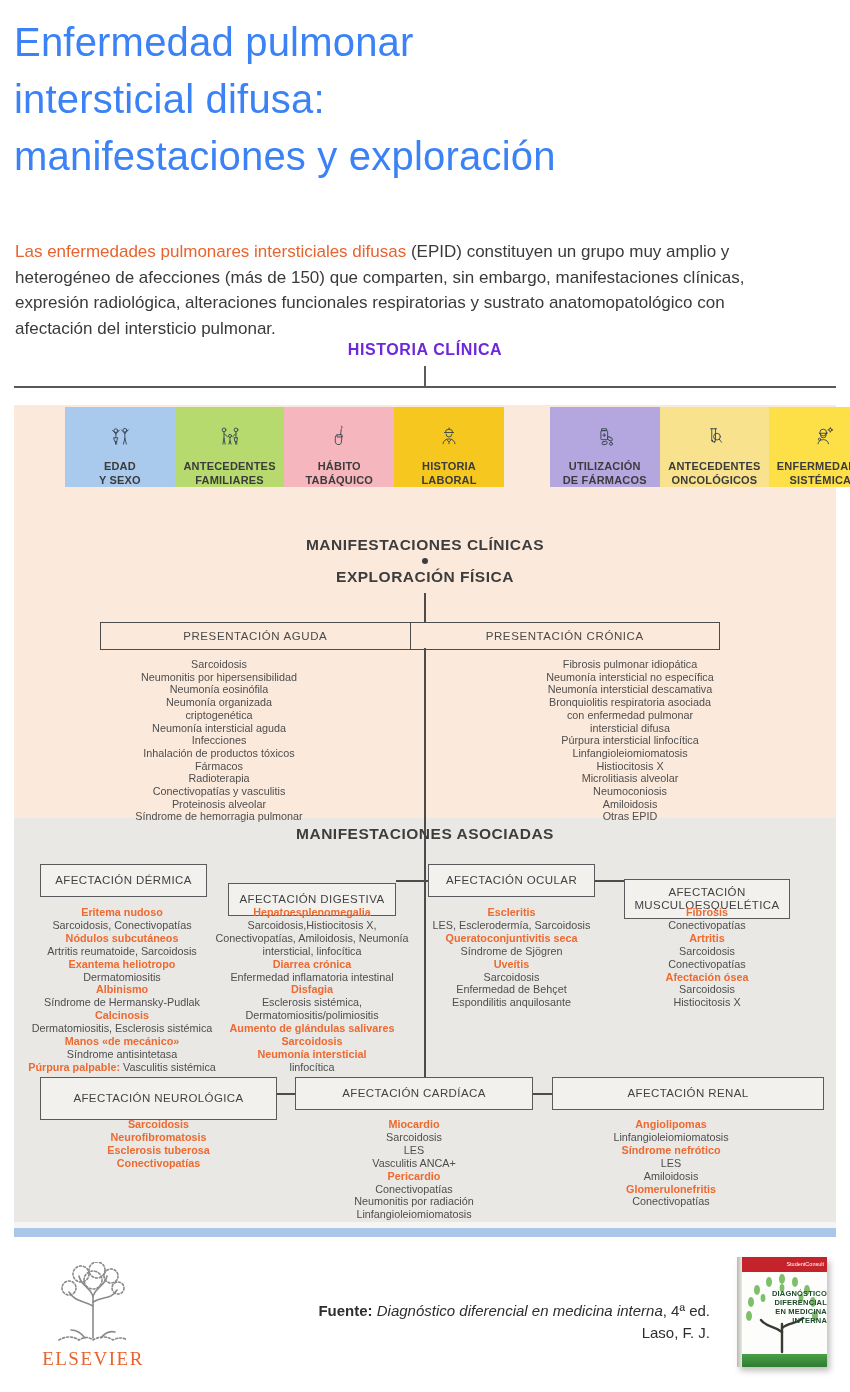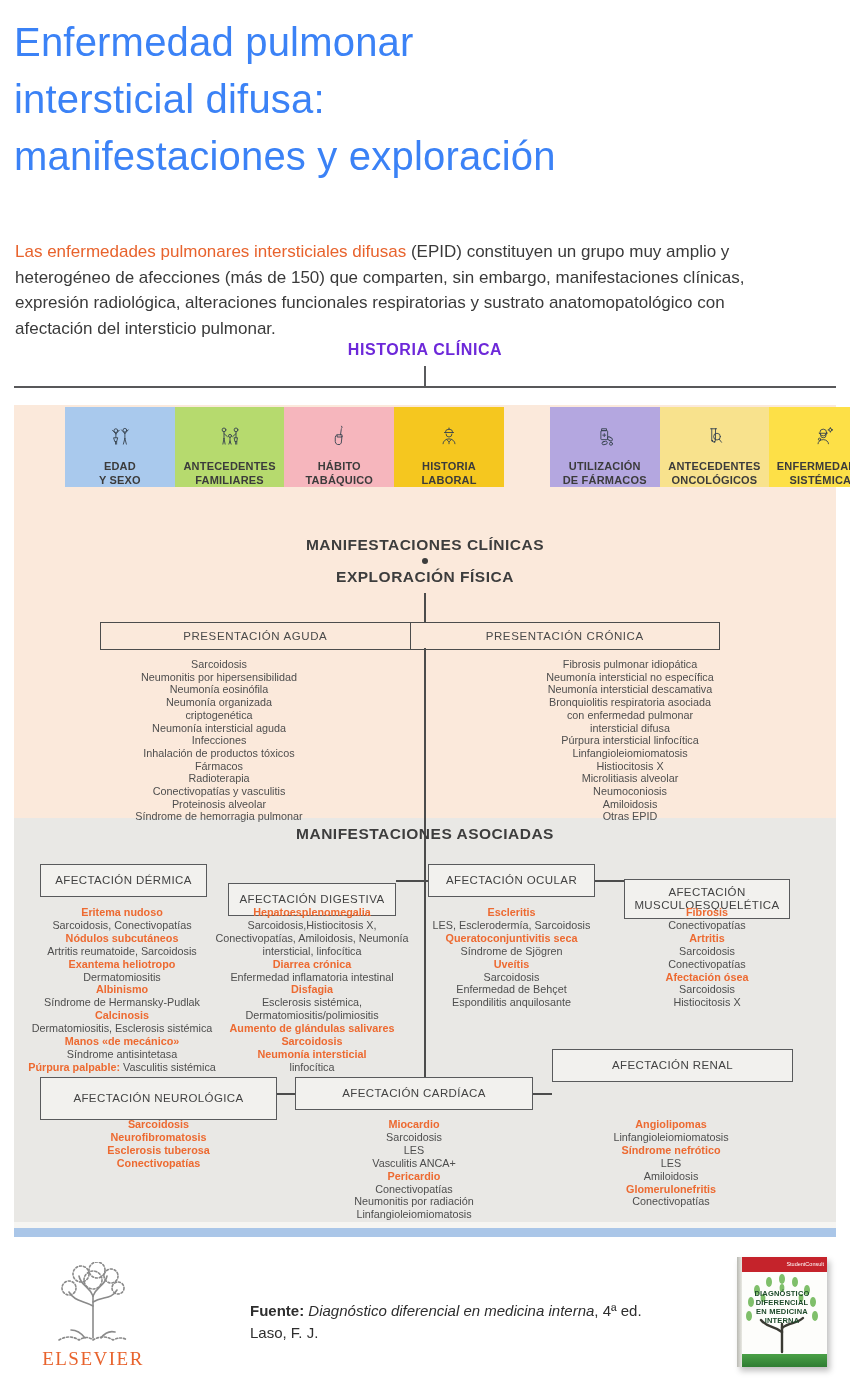--- a/index.html
+++ b/index.html
@@ -66,35 +66,35 @@
 
   .glist{position:absolute;text-align:center;z-index:2;}
   .glist div{font-size:10.8px;line-height:12.9px;color:#4e4e4e;white-space:nowrap;}
   .hl{color:#ed6a31;font-weight:bold;}
 
   
   .elsevier{position:absolute;left:18px;top:1262px;width:150px;text-align:center;}
   .elsevier svg{display:block;margin:0 auto;}
   .elsevier-word{font-family:"Liberation Serif",serif;font-size:19px;letter-spacing:1.5px;
     color:#e8632d;margin-top:2px;}
-  .fuente{position:absolute;right:140px;top:1300px;width:460px;text-align:left;
+  .fuente{position:absolute;right:140px;top:1300px;width:460px;text-align:right;
     font-size:15px;line-height:22px;color:#2e2e2e;}
   .fuente .src-title{font-style:italic;}
   .fuente b{font-weight:bold;}
 
   .book{position:absolute;left:737px;top:1257px;width:90px;height:110px;
     box-shadow:3px 4px 6px rgba(0,0,0,.25);background:#fdfdfb;}
   .book-spine{position:absolute;left:0;top:0;width:5px;height:100%;
     background:linear-gradient(90deg,#b9b9b3,#e8e8e2);z-index:3;}
   .book-red{position:absolute;left:0;top:0;width:100%;height:15px;background:#c5232b;z-index:2;
     color:#fff;font-size:5.5px;text-align:right;line-height:15px;padding-right:3px;box-sizing:border-box;}
   .book-green{position:absolute;left:0;bottom:0;width:100%;height:13px;
     background:linear-gradient(180deg,#4aa047,#2e7d32);z-index:2;}
   .book-tree{position:absolute;left:0;top:15px;width:100%;height:82px;z-index:1;}
-  .book-title{position:absolute;left:0;top:32px;width:100%;text-align:center;z-index:2;}
+  .book-title{position:absolute;left:0;top:32px;width:100%;text-align:right;z-index:2;}
   .book-title div{font-size:7.5px;line-height:9px;font-weight:bold;color:#1d4a2a;letter-spacing:.2px;}
 </style>
 </head>
 <body>
 
 <div class="page">
 
   <div class="main-title">
     <div>Enfermedad pulmonar</div>
     <div>intersticial difusa:</div>
@@ -334,21 +334,21 @@
         <div><span class="hl">Artritis</span></div>
         <div><span>Sarcoidosis</span></div>
         <div><span>Conectivopatías</span></div>
         <div><span class="hl">Afectación ósea</span></div>
         <div><span>Sarcoidosis</span></div>
         <div><span>Histiocitosis X</span></div>
       </div>
 
     <div class="gbox" style="left:26px;top:672px;width:237px;height:43px;">AFECTACIÓN NEUROLÓGICA</div>
     <div class="gbox" style="left:281px;top:672px;width:238px;height:33px;">AFECTACIÓN CARDÍACA</div>
-    <div class="gbox" style="left:538px;top:644px;width:241px;height:33px;">AFECTACIÓN RENAL</div>
+    <div class="gbox" style="left:538px;top:672px;width:272px;height:33px;">AFECTACIÓN RENAL</div>
 
     <div class="connector" style="left:263px;top:688px;width:18px;"></div>
     <div class="connector" style="left:519px;top:688px;width:19px;"></div>
 
     <div class="glist" style="left:26px;top:713px;width:237px;">
         <div><span class="hl">Sarcoidosis</span></div>
         <div><span class="hl">Neurofibromatosis</span></div>
         <div><span class="hl">Esclerosis tuberosa</span></div>
         <div><span class="hl">Conectivopatías</span></div>
       </div>

